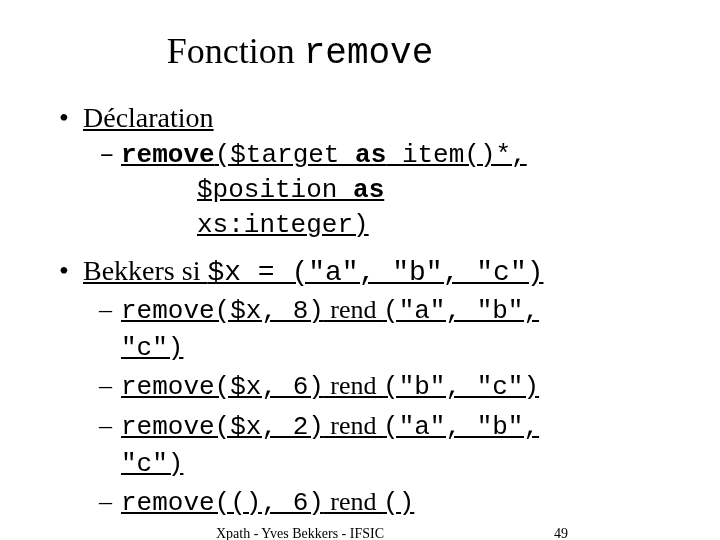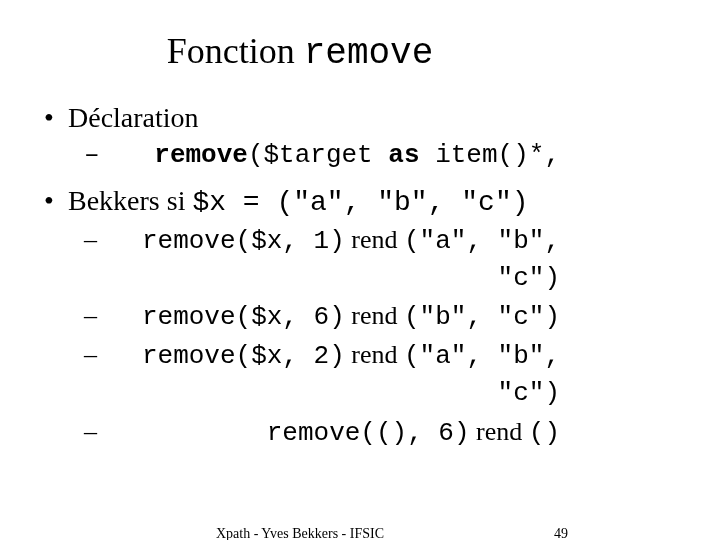--- a/index.html
+++ b/index.html
@@ -23,41 +23,41 @@
     text-align: center;
     font-size: 36px;
     margin: 0 0 28px 0;
     font-weight: normal;
   }
   .mono {
     font-family: "Courier New", Courier, monospace;
   }
   ul.top {
     list-style: none;
-    margin: 0;
+    margin: 15px;
     padding: 0;
     font-size: 28px;
+    text-decoration: underline;
   }
   ul.top > li {
     margin: 0 0 6px 0;
     padding-left: 28px;
     position: relative;
   }
   ul.top > li::before {
     content: "•";
     position: absolute;
     left: 4px;
     top: 0;
   }
   ul.sub {
     list-style: none;
     margin: 4px 0 12px 0;
     padding: 0;
     font-size: 26px;
-    text-align: right;
   }
   ul.sub > li {
     margin: 2px 0;
     padding-left: 38px;
     position: relative;
     line-height: 1.35;
   }
   ul.sub > li::before {
     content: "–";
     position: absolute;
@@ -97,29 +97,30 @@
     <span>Fonction </span><span class="mono">remove</span>
   </h1>
 
   <ul class="top">
 
     <li>
       <span>Déclaration</span>
       <ul class="sub">
         <li class="mono">
           <b>remove</b><span>($target </span><b>as</b><span> item()*,</span>
+          <span class="decl-indent"><span>$position </span><b>as</b><span> xs:integer)</span></span>
         </li>
       </ul>
     </li>
 
     <li>
       <span>Bekkers si </span><span class="mono">$x = ("a", "b", "c")</span>
       <ul class="sub">
         <li>
-          <span class="mono">remove($x, 1)</span><span> rend </span><span class="mono">("a", "b", "c")</span>
+          <span class="mono">remove($x, 8)</span><span> rend </span><span class="mono">("a", "b", "c")</span>
         </li>
         <li>
           <span class="mono">remove($x, 6)</span><span> rend </span><span class="mono">("b", "c")</span>
         </li>
         <li>
           <span class="mono">remove($x, 2)</span><span> rend </span><span class="mono">("a", "b", "c")</span>
         </li>
         <li>
           <span class="mono">remove((), 6)</span><span> rend </span><span class="mono">()</span>
         </li>

